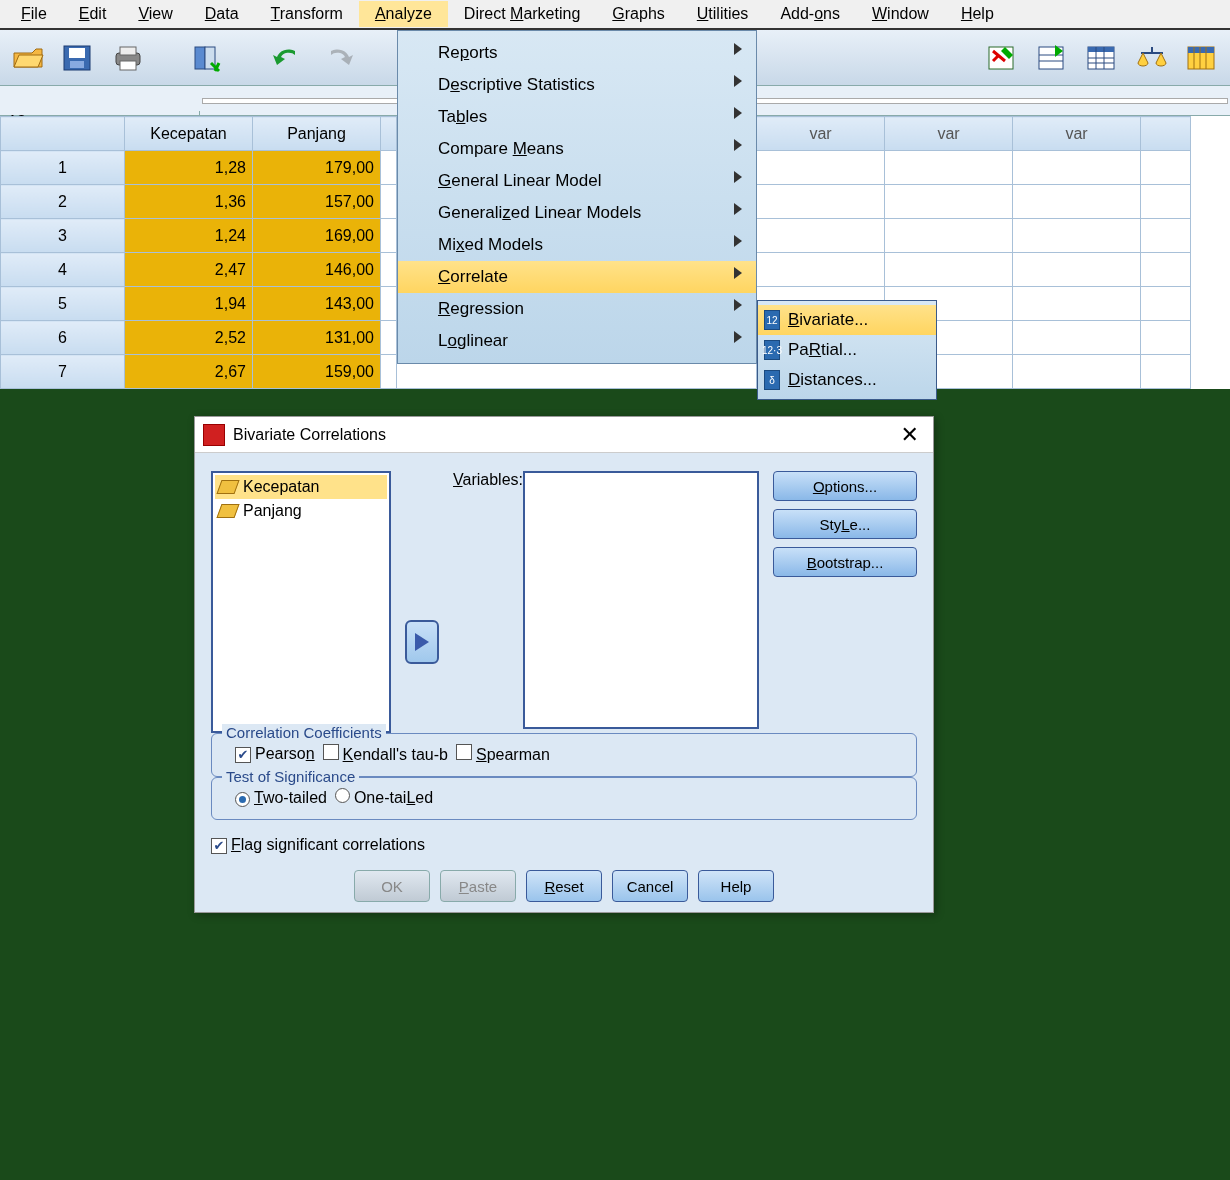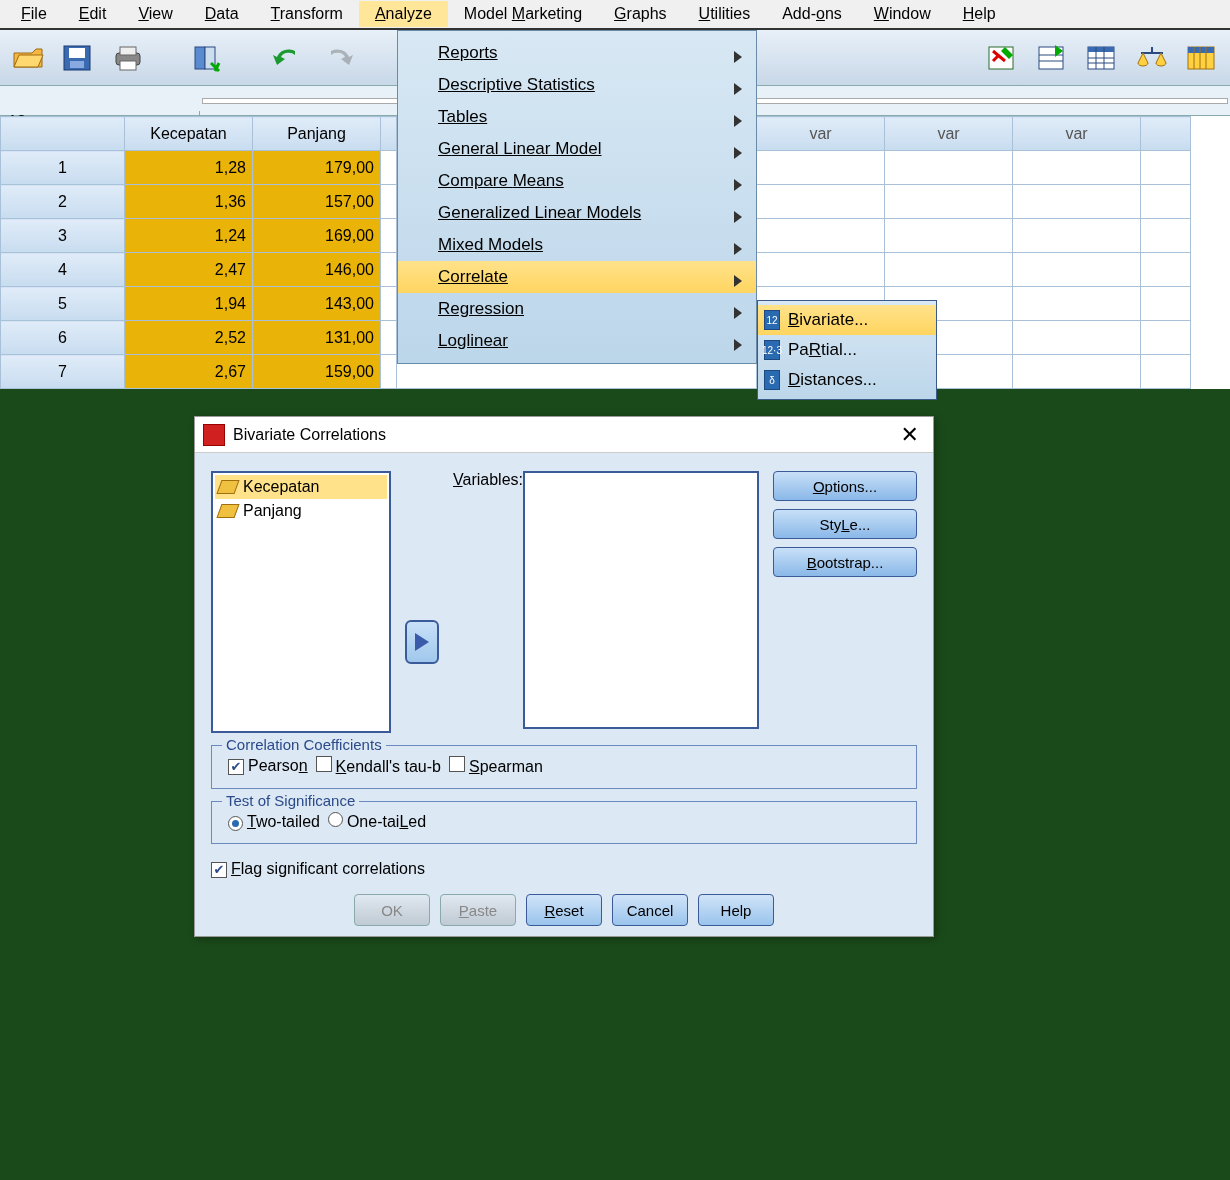--- a/index.html
+++ b/index.html
@@ -16,21 +16,21 @@
 .cell-value-in { flex: 1; padding: 2px 8px; background: #fff; margin: 2px; border: 1px solid #aaa; }
 .grid { display: flex; }
 .grid table { border-collapse: collapse; }
 .grid th, .grid td { border: 1px solid #a8c0d8; font-size: 16px; text-align: center; height: 34px; }
 .grid th { background: linear-gradient(#e0ecf8,#c8dcf0); font-weight: normal; }
 .rowhead { width: 124px; background: linear-gradient(#e0ecf8,#c8dcf0); }
 .col { width: 128px; }
 .colvar { width: 128px; color: #555; }
 .grid td.data { text-align: right; padding-right: 6px; background: #eab308; padding-left: 48px; }
 .dropdown-menu { position: absolute; top: 30px; left: 397px; width: 360px; background: linear-gradient(#d8e8f4,#bcd6ea); border: 1px solid #6a8aaa; z-index: 10; padding: 6px 0; }
-.dropdown-menu .dm-item { display: flex; justify-content: space-between; align-items: flex-end; padding: 6px 14px 6px 40px; font-size: 17px; cursor: pointer; text-decoration: underline; }
+.dropdown-menu .dm-item { display: flex; justify-content: space-between; align-items: flex-start; padding: 6px 14px 6px 40px; font-size: 17px; cursor: pointer; }
 .dropdown-menu .dm-item.hot { background: linear-gradient(#ffe28a,#ffd560); }
 .dropdown-menu .dm-item .ul { text-decoration: underline; }
 .arrow-r { width: 0; height: 0; border-top: 6px solid transparent; border-bottom: 6px solid transparent; border-left: 8px solid #333; }
 .submenu { position: absolute; top: 300px; left: 757px; width: 180px; background: linear-gradient(#d8e8f4,#bcd6ea); border: 1px solid #3a5a8a; z-index: 11; padding: 4px 0; }
 .submenu .sm-item { display: flex; align-items: center; padding: 5px 10px 5px 6px; gap: 8px; font-size: 17px; cursor: pointer; }
 .submenu .sm-item.hot { background: linear-gradient(#ffe28a,#ffd560); }
 .submenu .sm-item .ul { text-decoration: underline; }
 .sm-ico { width: 16px; height: 20px; background: #2a6ab0; border: 1px solid #1a4a80; color: #fff; font-size: 10px; display: flex; align-items: center; justify-content: center; }
 .dialog { position: absolute; top: 416px; left: 194px; width: 740px; background: #fff; border: 1px solid #999; box-shadow: 2px 2px 8px rgba(0,0,0,.3); z-index: 20; }
 .dlg-title { display: flex; align-items: center; height: 36px; padding: 0 8px; background: #fff; border-bottom: 1px solid #ccc; }
@@ -44,21 +44,21 @@
 .listbox .lb-item.sel { background: #ffe28a; }
 .ruler-ico { width: 18px; height: 14px; background: #f0c040; border: 1px solid #a07010; transform: skewX(-20deg); }
 .move-btn { width: 44px; height: 44px; background: linear-gradient(#c8e0f8,#a0c8ec); border: 2px solid #3a5a9a; border-radius: 6px; display: flex; align-items: center; justify-content: center; align-self: center; margin-top: 80px; }
 .move-btn .arr { width: 0; height: 0; border-top: 9px solid transparent; border-bottom: 9px solid transparent; border-left: 14px solid #3a5aaa; }
 .vars-section { display: flex; flex-direction: row; }
 .vars-label { font-size: 16px; margin-bottom: 4px; }
 .vars-label .ul { text-decoration: underline; }
 .side-btns { display: flex; flex-direction: column; gap: 8px; margin-left: auto; }
 .side-btn { width: 144px; height: 30px; background: linear-gradient(#c8e0f8,#8ab8e8); border: 1px solid #3a5a9a; border-radius: 4px; font-size: 15px; cursor: pointer; }
 .side-btn .ul { text-decoration: underline; }
-.fieldset { border: 1px solid #6a8ac0; border-radius: 0; margin-top: 12px; padding: 10px 16px 12px; position: relative; }
+.fieldset { border: 1px solid #6a8ac0; border-radius: 6px; margin-top: 0; padding: 10px 23px 12px; position: relative; }
 .fieldset .legend { position: absolute; top: -10px; left: 10px; background: #dce8f4; padding: 0 4px; color: #2a4a8a; font-size: 15px; }
 .chk-row { display: flex; gap: 8px; align-items: center; font-size: 16px; }
 .chk { width: 16px; height: 16px; border: 1px solid #555; background: #fff; display: inline-flex; align-items: center; justify-content: center; font-size: 13px; color: #2a4a8a; margin-right: 4px; }
 .radio { width: 15px; height: 15px; border: 1px solid #555; border-radius: 50%; background: #fff; display: inline-flex; align-items: center; justify-content: center; margin-right: 4px; }
 .radio .dot { width: 7px; height: 7px; background: #2a6ab0; border-radius: 50%; }
 .flag-row { margin-top: 16px; }
 .dlg-btn-row { display: flex; justify-content: center; gap: 10px; margin-top: 16px; }
 .dlg-btn { min-width: 76px; height: 32px; background: linear-gradient(#d0e4f8,#9ac4ec); border: 1px solid #3a5a9a; border-radius: 4px; font-size: 15px; cursor: pointer; padding: 0 12px; }
 .dlg-btn.disabled { color: #888; background: linear-gradient(#e0e8f0,#c0cad4); border-color: #8aa; }
 .dlg-btn .ul { text-decoration: underline; }
@@ -68,21 +68,21 @@
 <body>
 
 <div class="spss-window">
   <div class="menubar">
     <div class="menu-item"><span class="ul">F</span><span>ile</span></div>
     <div class="menu-item"><span class="ul">E</span><span>dit</span></div>
     <div class="menu-item"><span class="ul">V</span><span>iew</span></div>
     <div class="menu-item"><span class="ul">D</span><span>ata</span></div>
     <div class="menu-item"><span class="ul">T</span><span>ransform</span></div>
     <div class="menu-item active"><span class="ul">A</span><span>nalyze</span></div>
-    <div class="menu-item"><span>Model </span><span class="ul">M</span><span>arketing</span></div>
+    <div class="menu-item"><span>Direct </span><span class="ul">M</span><span>arketing</span></div>
     <div class="menu-item"><span class="ul">G</span><span>raphs</span></div>
     <div class="menu-item"><span class="ul">U</span><span>tilities</span></div>
     <div class="menu-item"><span>Add-</span><span class="ul">o</span><span>ns</span></div>
     <div class="menu-item"><span class="ul">W</span><span>indow</span></div>
     <div class="menu-item"><span class="ul">H</span><span>elp</span></div>
   </div>
 
   <div class="toolbar">
     <div class="tb-btn">
         <svg width="34" height="30">
@@ -276,25 +276,25 @@
     </div>
   <div class="dm-item">
       <span>D<span class="ul">e</span>scriptive Statistics</span>
       <span class="arrow-r"></span>
     </div>
   <div class="dm-item">
       <span>Ta<span class="ul">b</span>les</span>
       <span class="arrow-r"></span>
     </div>
   <div class="dm-item">
+      <span>Compare <span class="ul">M</span>eans</span>
+      <span class="arrow-r"></span>
+    </div>
+  <div class="dm-item">
       <span><span class="ul">G</span>eneral Linear Model</span>
-      <span class="arrow-r"></span>
-    </div>
-  <div class="dm-item">
-      <span>Compare <span class="ul">M</span>eans</span>
       <span class="arrow-r"></span>
     </div>
   <div class="dm-item">
       <span>Generali<span class="ul">z</span>ed Linear Models</span>
       <span class="arrow-r"></span>
     </div>
   <div class="dm-item">
       <span>Mi<span class="ul">x</span>ed Models</span>
       <span class="arrow-r"></span>
     </div>

